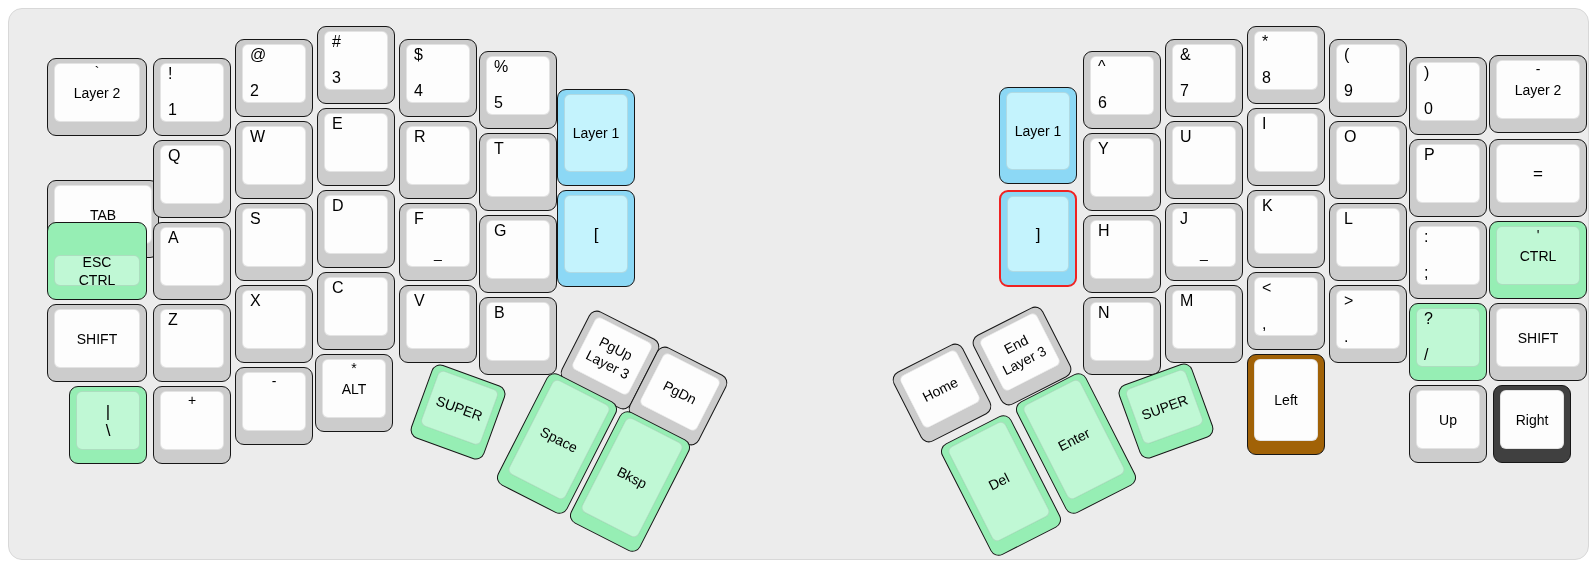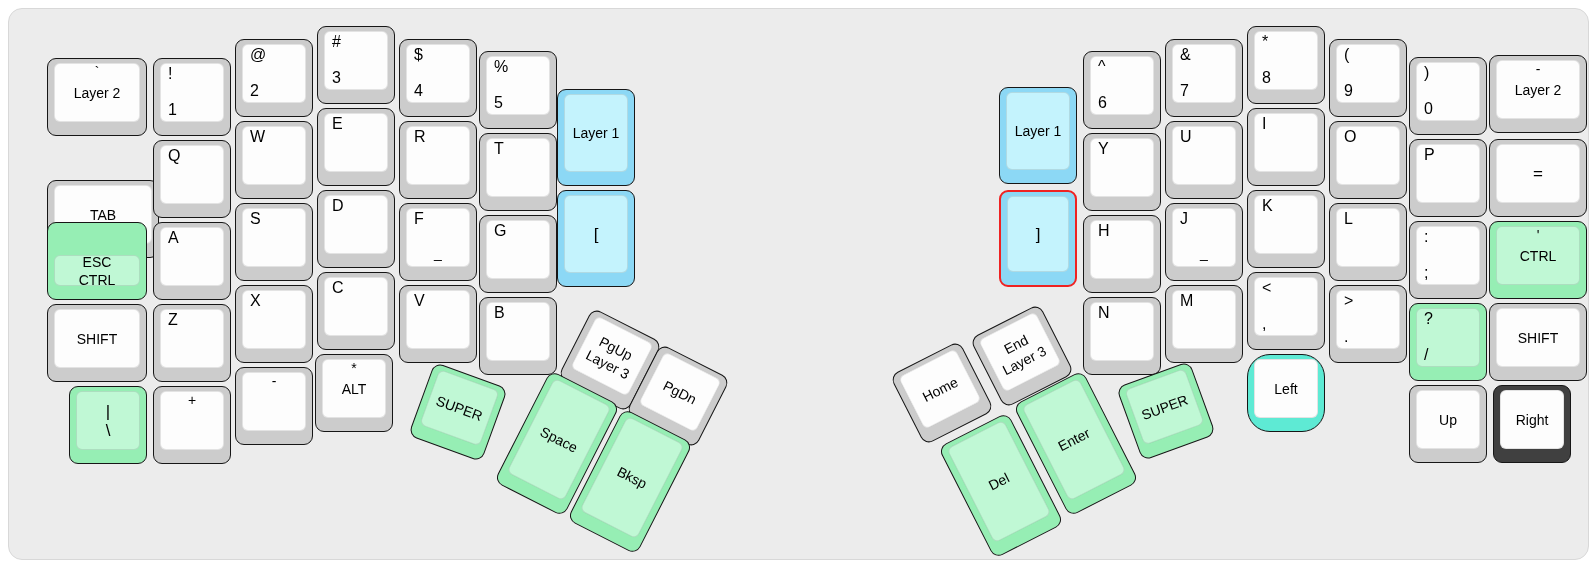--- a/index.html
+++ b/index.html
@@ -320,21 +320,21 @@
       <div class="key-top" style="background: rgb(253, 253, 253);">
         <span class="tl">K</span>
       </div>
     </div>
     <div class="key" style="left: 1238px; top: 263px; width: 78px; height: 78px; background: rgb(204, 204, 204); border-color: rgb(22, 22, 22);">
       <div class="key-top" style="background: rgb(253, 253, 253);">
         <span class="tl">&lt;</span>
         <span class="tl tl2">,</span>
       </div>
     </div>
-    <div class="key" style="left: 1238px; top: 345px; width: 78px; height: 78px; background: #5eead4; border-color: rgb(22, 22, 22); border-radius: 23px;">
+    <div class="key" style="left: 1238px; top: 345px; width: 78px; height: 101px; background: #a16207; border-color: rgb(22, 22, 22);">
       <div class="key-top" style="background: rgb(253, 253, 253);">
         <div class="c">
           <span>Left</span>
         </div>
       </div>
     </div>
     <div class="key" style="left: 1320px; top: 30px; width: 78px; height: 78px; background: rgb(204, 204, 204); border-color: rgb(22, 22, 22);">
       <div class="key-top" style="background: rgb(253, 253, 253);">
         <span class="tl">(</span>
         <span class="tl tl2">9</span>

